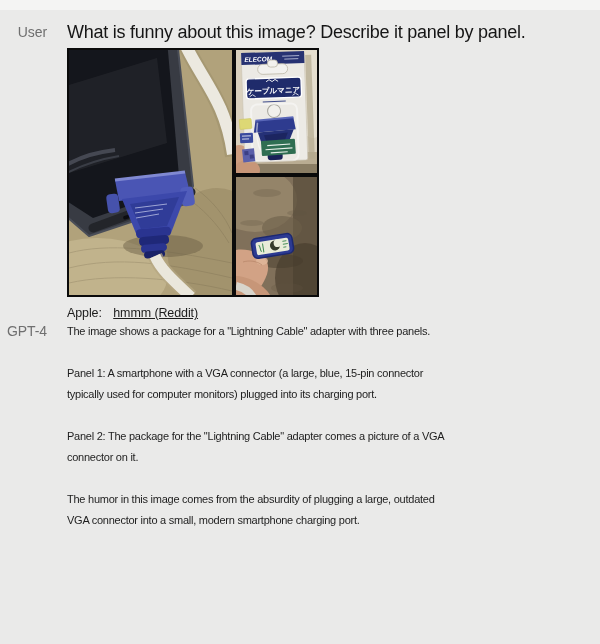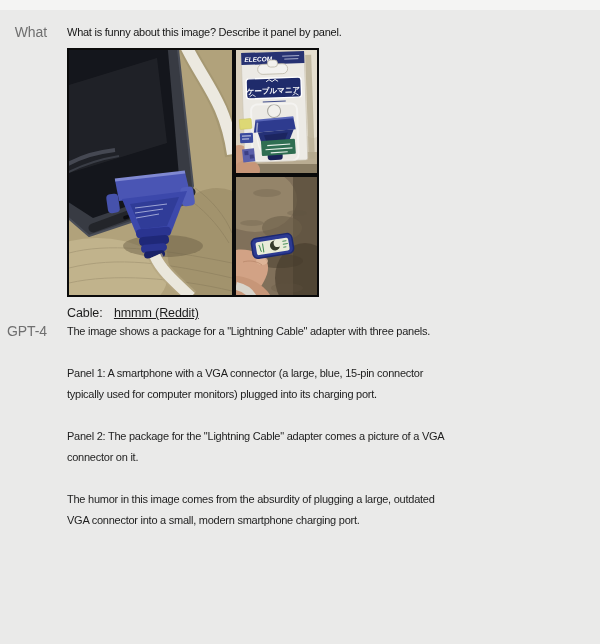--- a/index.html
+++ b/index.html
@@ -13,21 +13,21 @@
   .top-strip{width:600px;height:10px;background:#f4f4f3;}
   .page{padding:12px 0 0 0;}
   .row{display:flex;align-items:flex-start;}
   .gutter{
     width:47px;flex:0 0 47px;text-align:right;
     font-size:14px;color:#6f6f6f;line-height:21px;
     letter-spacing:-0.1px;
   }
   .content{margin-left:20px;flex:1 1 auto;max-width:533px;}
   .question{
-    font-size:11px;line-height:21px;color:#161616;
+    font-size:18px;line-height:21px;color:#161616;
     letter-spacing:-0.25px;font-weight:500;
   }
   figure{margin:5px 0 0 0;padding:0;}
   .photo-svg{display:block;}
   figcaption{
     margin-top:9px;font-size:12.5px;line-height:15px;color:#1c1c1c;
     letter-spacing:-0.1px;
   }
   figcaption a{color:#1c1c1c;text-decoration:underline;cursor:pointer;padding-left:8px;}
   .gpt-row{}
@@ -39,21 +39,21 @@
   .kana{font-weight:bold;}
 </style>
 </head>
 <body>
 
 <div class="top-strip"></div>
 
 <div class="page">
 
   <div class="row">
-    <div class="gutter">What</div>
+    <div class="gutter">User</div>
     <div class="content">
       <div class="question">What is funny about this image? Describe it panel by panel.</div>
 
       <figure>
         <svg class="photo-svg" width="252" height="249" viewBox="0 0 252 249" xmlns="http://www.w3.org/2000/svg">
 
           <rect x="0" y="0" width="252" height="249" fill="#0a0a0a"></rect>
 
           <defs>
             <clipPath id="clipLeft">
@@ -193,21 +193,21 @@
               <rect x="189" y="192" width="33" height="13" rx="2" fill="#e9ecd9"></rect>
               <path d="M192,195 C194,197 192,200 194,202 M196,194 L196,203" stroke="#3f8a52" stroke-width="1" fill="none"></path>
               <circle cx="208" cy="198" r="5" fill="#353b2b"></circle>
               <circle cx="211" cy="196" r="4" fill="#e9ecd9"></circle>
               <path d="M216,195 L220,195 M216,198 L221,198 M216,201 L219,201" stroke="#3f8a52" stroke-width="0.9"></path>
             </g>
             <path d="M169,238 C178,240 184,244 187,252" stroke="#d8d5cc" stroke-width="8" fill="none"></path>
           </g>
         </svg>
 
-        <figcaption><span>Cable: </span><a>hmmm (Reddit)</a></figcaption>
+        <figcaption><span>Apple: </span><a>hmmm (Reddit)</a></figcaption>
       </figure>
     </div>
   </div>
 
   <div class="row gpt-row">
     <div class="gutter">GPT-4</div>
     <div class="content answer">
       <p>The image shows a package for a "Lightning Cable" adapter with three panels.</p>
       <p>Panel 1: A smartphone with a VGA connector (a large, blue, 15-pin connector
 typically used for computer monitors) plugged into its charging port.</p>

